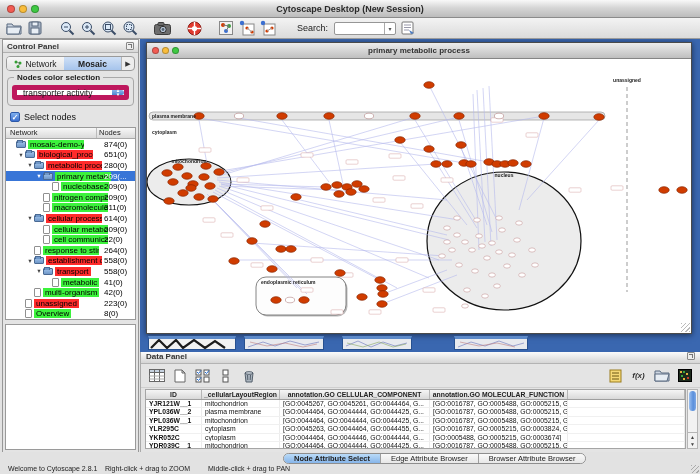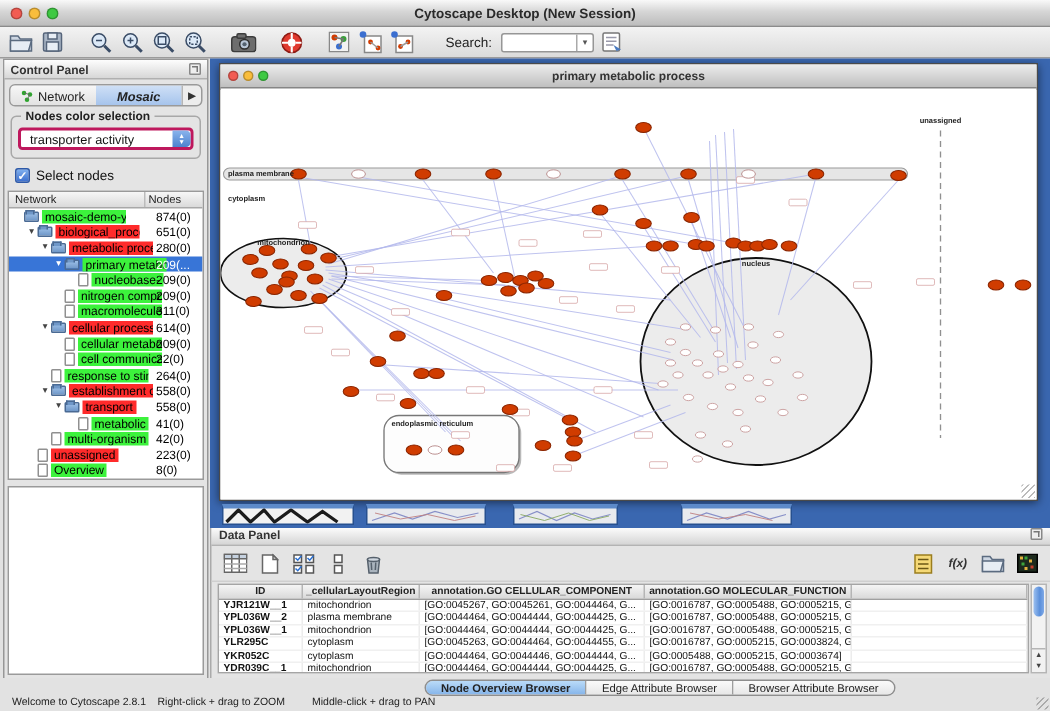--- a/index.html
+++ b/index.html
@@ -29,25 +29,25 @@
   
   .cpanel{position:absolute;left:2px;top:39px;width:137px;height:414px;
     background:#e4e4e4;border:1px solid #979797;display:flex;flex-direction:column;}
   .cp-header{height:13px;display:flex;align-items:center;justify-content:space-between;
     background:linear-gradient(#fdfdfd,#d7d7d7);border-bottom:1px solid #b0b0b0;
     font-size:8px;font-weight:bold;padding:0 4px;color:#333;}
   .floatico{width:8px;height:8px;border:1px solid #888;border-radius:1px;position:relative;background:#eee;}
   .floatico::after{content:"";position:absolute;right:1px;top:1px;width:3px;height:3px;border-top:1px solid #777;border-right:1px solid #777;}
   .cp-tabs{display:flex;margin:3px 3px 2px;height:15px;border:1px solid #9a9a9a;border-radius:4px;overflow:hidden;background:#ededed;}
   .cp-tab{flex:1;display:flex;align-items:center;justify-content:center;gap:3px;font-size:8.5px;color:#222;background:linear-gradient(#f7f7f7,#e2e2e2);}
-  .cp-tab.sel{background:linear-gradient(#cfe0f6,#a6c4ec);font-weight:bold;font-style:italic;}
+  .cp-tab.sel{background:linear-gradient(#cfe0f6,#a6c4ec);font-weight:bold;}
   .cp-tab-arrow{width:13px;display:flex;align-items:center;justify-content:center;font-size:7px;color:#333;border-left:1px solid #b5b5b5;}
   .groupbox{margin:4px 4px 2px;border:1px solid #a8a8a8;border-radius:4px;padding:7px 4px 5px;position:relative;}
   .grouplbl{position:absolute;top:-5px;left:6px;background:#e4e4e4;padding:0 3px;font-size:8px;font-weight:bold;color:#222;}
-  .dropdown{height:15px;background:#fff;border:2px solid #be185d;border-radius:3px;display:flex;align-items:center;
+  .dropdown{height:15px;background:#fff;border:5px solid #be185d;border-radius:3px;display:flex;align-items:center;
      font-size:8.5px;padding-left:6px;position:relative;}
   .dd-stepper{position:absolute;right:0;top:0;bottom:0;width:12px;border-radius:0 3px 3px 0;
      background:linear-gradient(#8ab4ec,#4d82cf);display:flex;flex-direction:column;align-items:center;justify-content:center;color:#fff;font-size:4.5px;line-height:4px;}
   .checkrow{display:flex;align-items:center;gap:4px;margin:4px 7px 3px;font-size:9px;}
   .checkbox{width:10px;height:10px;border-radius:2px;background:linear-gradient(#7fb0ef,#3c6fce);
      border:1px solid #2d59a8;color:#fff;font-size:8px;line-height:9px;text-align:center;font-weight:bold;}
   .tree{margin:2px;background:#fff;border:1px solid #9a9a9a;height:193px;overflow:hidden;position:relative;font-size:8px;}
   .tree-head{display:flex;height:11px;background:linear-gradient(#f7f7f7,#dadada);border-bottom:1px solid #a8a8a8;font-size:7.5px;color:#222;}
   .th-net{flex:1;padding-left:4px;border-right:1px solid #bbb;}
   .th-nodes{width:38px;padding-left:2px;}
@@ -739,21 +739,21 @@
       <div class="vthumb"></div>
       <div class="varrows">
           <span>▲</span>
           <span>▼</span>
         </div>
     </div>
   </div>
 
   <div class="tabsband">
     <div class="btabs" id="btabs">
-        <div class="btab sel">Node Overview Browser</div>
+        <div class="btab sel">Node Attribute Select</div>
         <div class="btab">Edge Attribute Browser</div>
         <div class="btab">Browser Attribute Browser</div>
       </div>
   </div>
 
   <div class="statusbar">
     <span style="left:8px">Welcome to Cytoscape 2.8.1</span>
     <span style="left:105px">Right-click + drag to ZOOM</span>
     <span style="left:208px">Middle-click + drag to PAN</span>
     <span class="appgrip" style="top:auto"></span>

